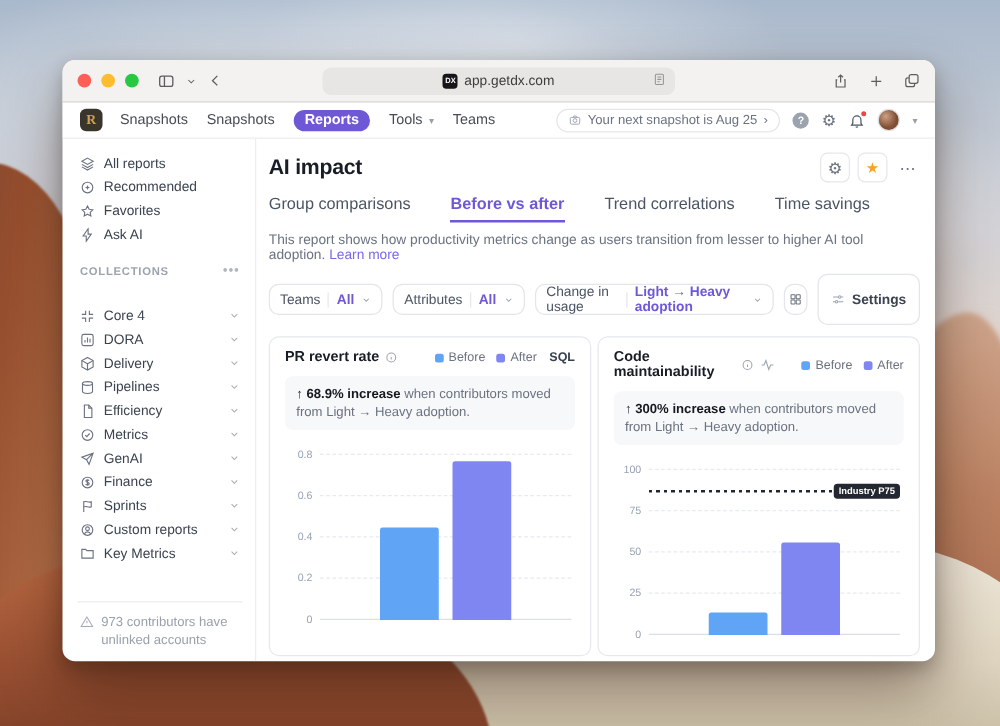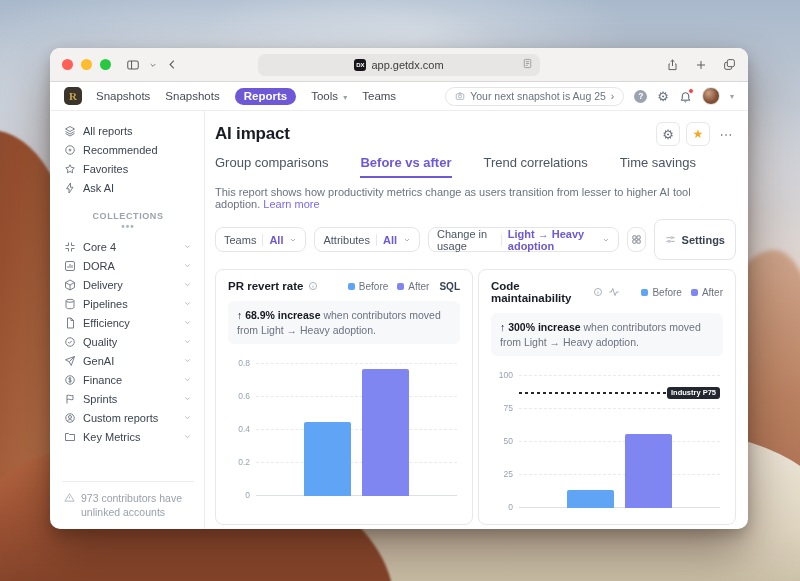--- a/index.html
+++ b/index.html
@@ -70,22 +70,22 @@
     border:1px solid #e2e2e5; }
   .caret { font-size:8px; color:#9aa0aa; }
 
   
   .app-body { flex:1; display:flex; min-height:0; border-top:1px solid #ededf0; }
   .sidebar { width:155px; flex:0 0 155px; border-right:1px solid #ededf0; padding:10px 10px 10px 12px;
     display:flex; flex-direction:column; font-size:11px; color:#3b4350; }
   .side-item { display:flex; align-items:center; gap:7px; padding:3.5px 2px; border-radius:5px; cursor:default; }
   .side-ic { color:#6b7280; display:flex; flex:0 0 12px; }
   .side-ic svg { display:block; }
-  .collections-head { margin-top:11px; margin-bottom:2px; display:flex; align-items:center; justify-content:space-between;
-    font-size:9px; font-weight:bold; letter-spacing:.6px; color:#9ca3af; padding:3px 2px;flex-direction:column; }
+  .collections-head { margin-top:11px; margin-bottom:18px; display:flex; align-items:center; justify-content:space-between;
+    font-size:9px; font-weight:bold; letter-spacing:.6px; color:#9ca3af; padding:3px 2px; }
   .coll-more { color:#b0b5bd; font-size:10px; letter-spacing:1px; }
   .coll-chevron { margin-left:auto; color:#a6acb5; display:flex; }
   .side-footer { margin-top:auto; border-top:1px solid #ededf0; padding:9px 2px 0; display:flex; gap:6px;
     font-size:10.5px; line-height:1.35; color:#9aa1ab; }
   .warn-ic { color:#a6acb5; flex:0 0 11px; padding-top:1px; }
 
   
   .main { flex:1; padding:11px 12px 0 10px; min-width:0; }
   .title-row { display:flex; align-items:center; }
   .page-title { font-size:17px; font-weight:bold; color:#191d26; letter-spacing:-.2px; }
@@ -357,21 +357,21 @@
               </svg>
             </span>
         </div>
         <div class="side-item">
           <span class="side-ic">
               <svg width="12" height="12" viewBox="0 0 24 24" fill="none" stroke="currentColor" stroke-width="1.8">
                 <circle cx="12" cy="12" r="8.5"></circle>
                 <path d="M8.5 12.2l2.4 2.4 4.6-5"></path>
               </svg>
             </span>
-          <span>Quality</span>
+          <span>Metrics</span>
           <span class="coll-chevron">
               <svg width="9" height="9" viewBox="0 0 24 24" fill="none" stroke="currentColor" stroke-width="2.2">
                 <path d="M6 9l6 6 6-6"></path>
               </svg>
             </span>
         </div>
         <div class="side-item">
           <span class="side-ic">
               <svg width="12" height="12" viewBox="0 0 24 24" fill="none" stroke="currentColor" stroke-width="1.8">
                 <path d="M21 3L10.5 13.5M21 3l-6.5 18-4-7.5L3 9.5 21 3z"></path>

